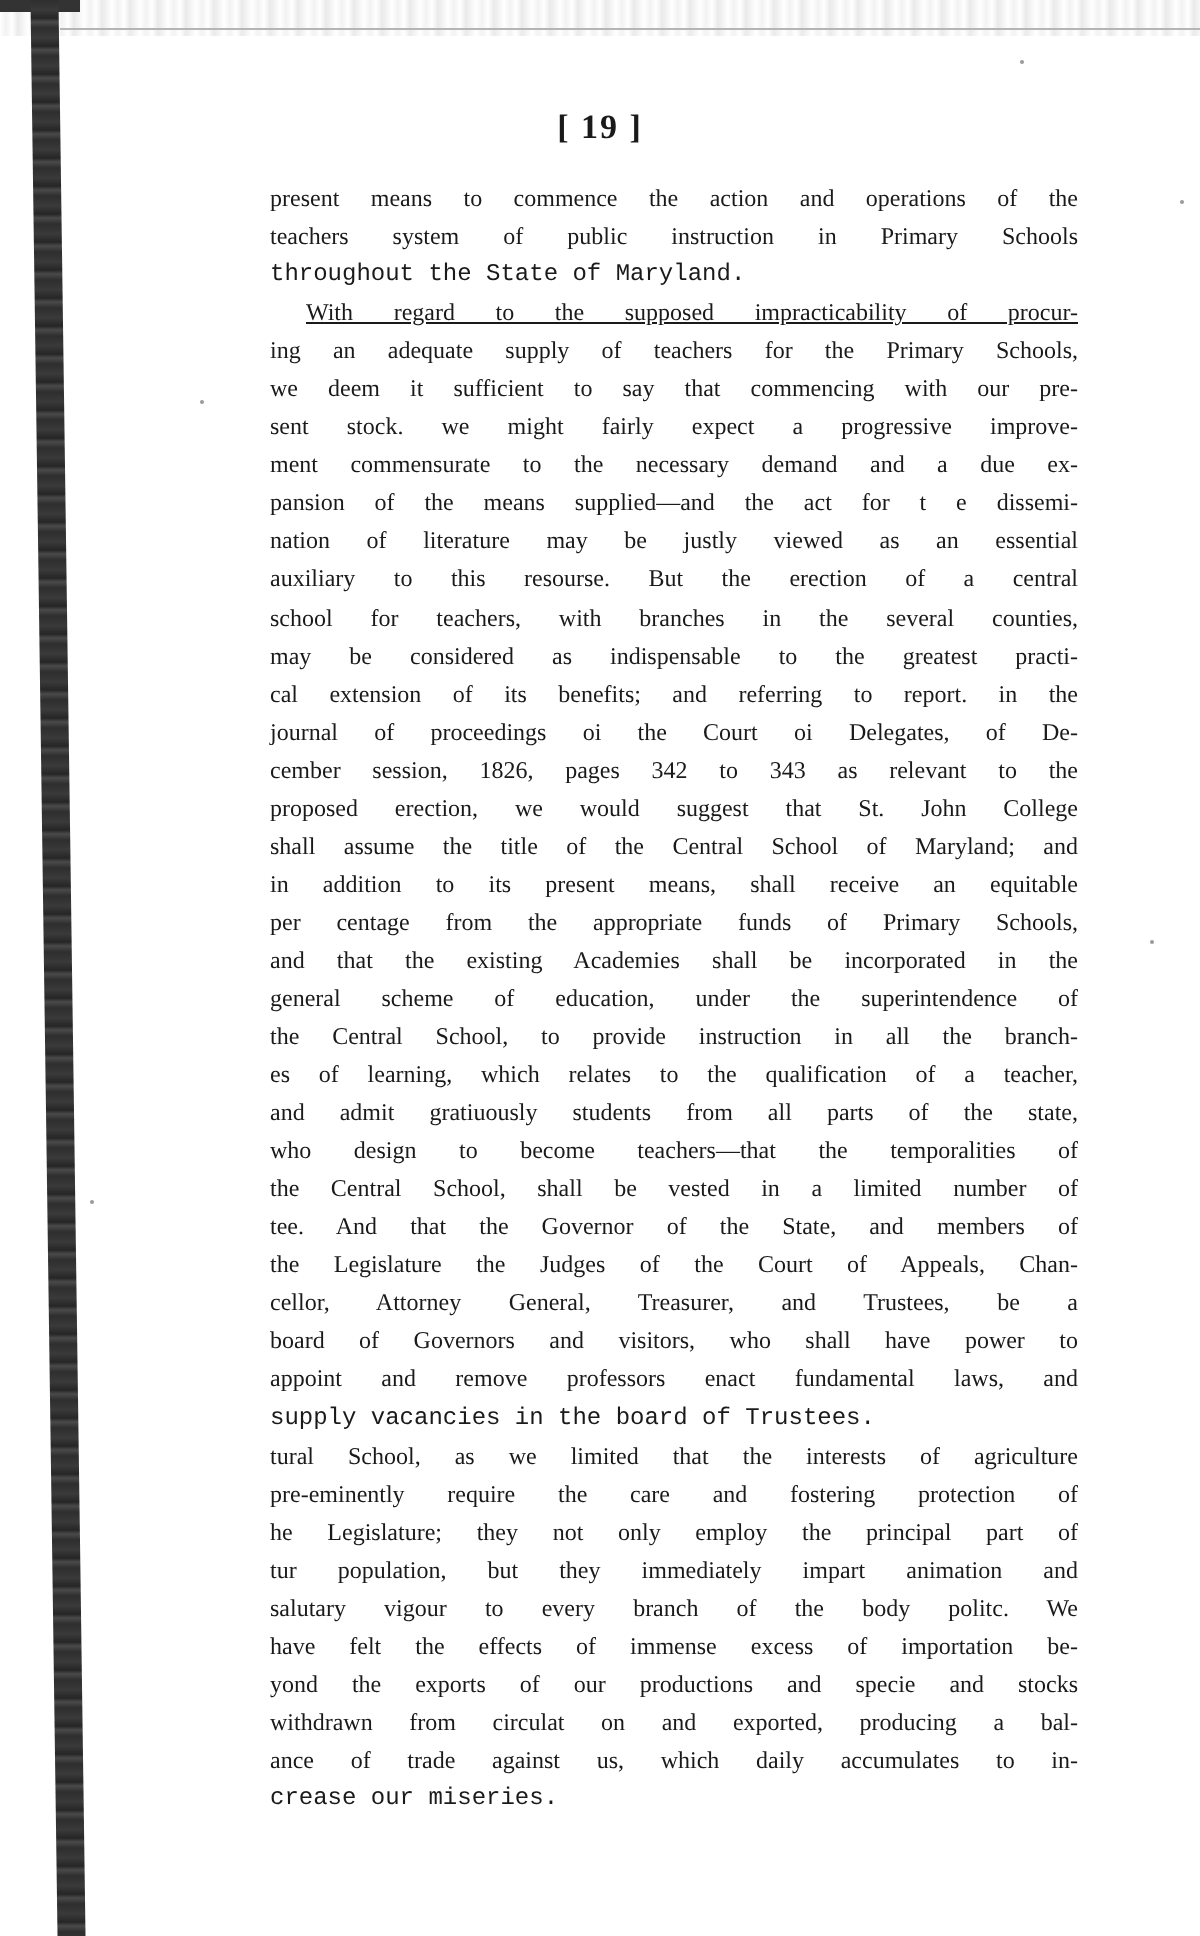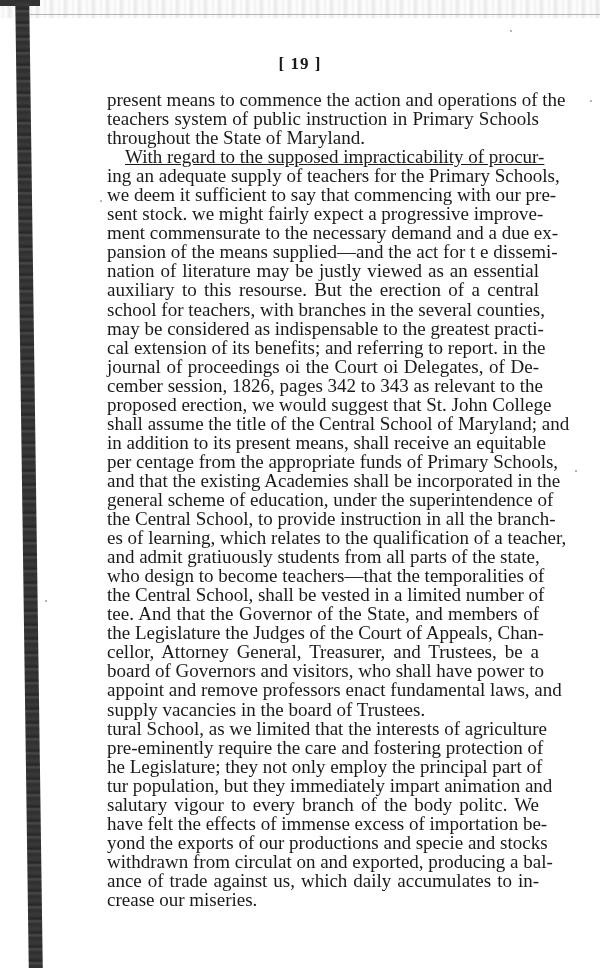--- a/index.html
+++ b/index.html
@@ -50,27 +50,29 @@
     .text-block {
       position: absolute;
       left: 107px;
       top: 90px;
       width: 432px;
     }
     .line {
       display: block;
       height: 19.05px;
       line-height: 19.05px;
-      font-size: 19px;
+      font-size: 12px;
       white-space: nowrap;
       text-align: justify;
       text-align-last: justify;
+      margin-left: 28px;
     }
     .line.last {
       text-align-last: left;
+      font-family: Liberation Mono, monospace;
     }
     .line.indent {
       padding-left: 18px;
       text-decoration: underline;
     }
     .speck {
       position: absolute;
       width: 2px; height: 2px;
       background: #9a9a9a;
       border-radius: 1px;

